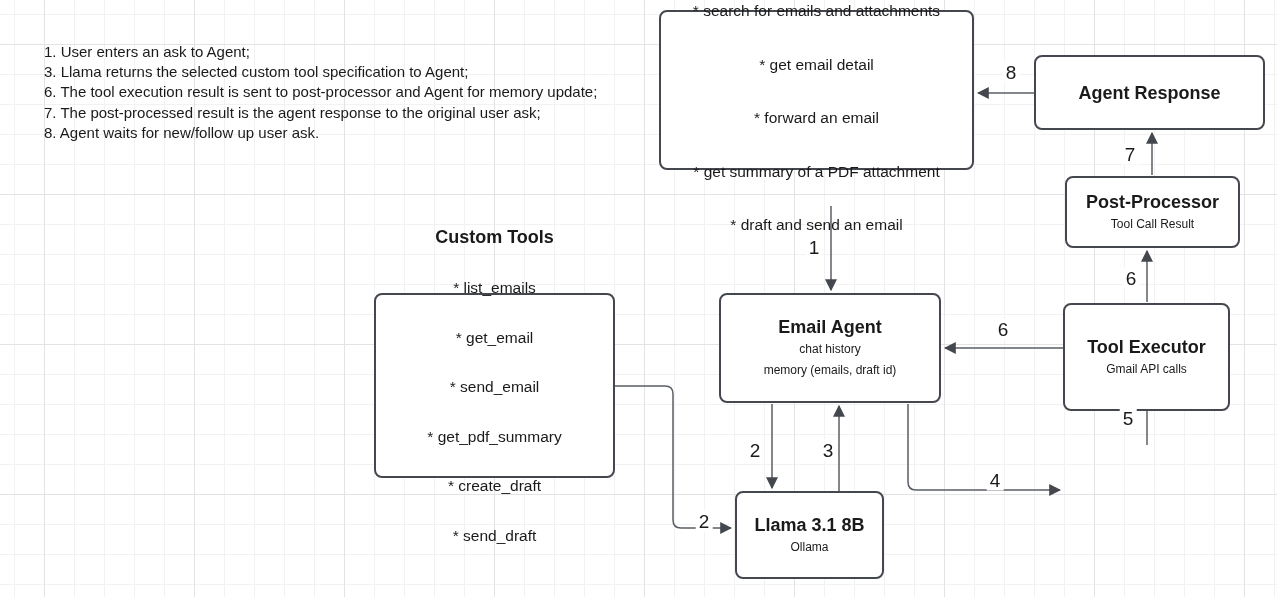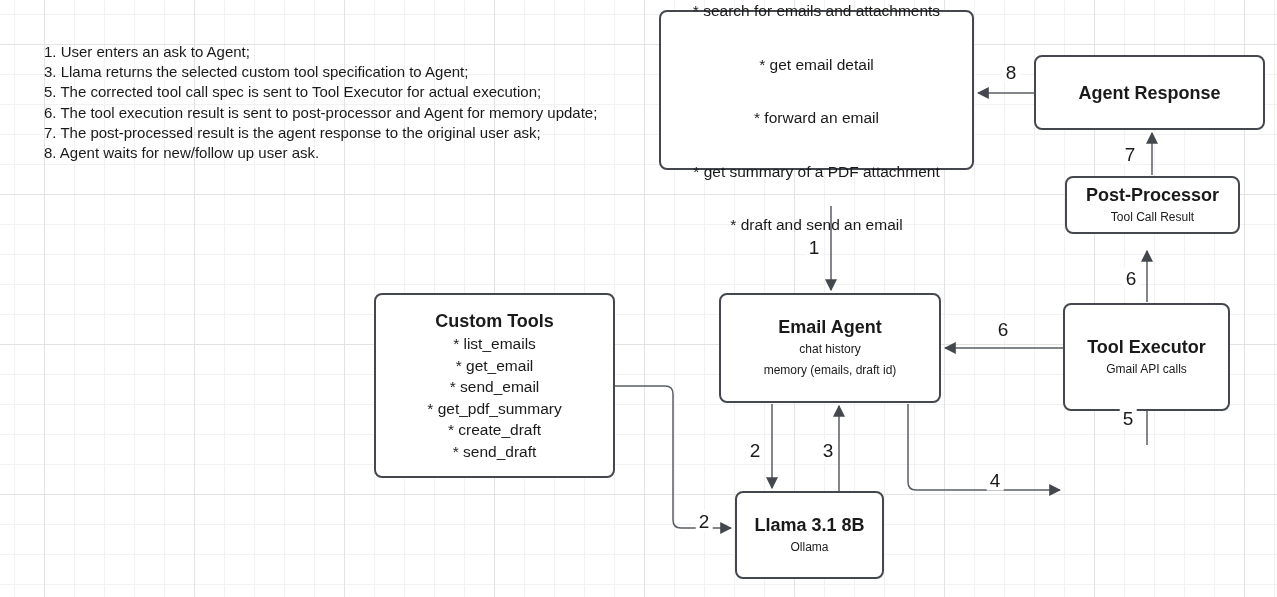--- a/index.html
+++ b/index.html
@@ -70,57 +70,56 @@
     <path class="wire" d="M1147 445 V396" marker-end="url(#arrow)"></path>
     <path class="wire" d="M1063 348 H945" marker-end="url(#arrow)"></path>
     <path class="wire" d="M1147 302 V251" marker-end="url(#arrow)"></path>
     <path class="wire" d="M1152 175 V133" marker-end="url(#arrow)"></path>
     <path class="wire" d="M1034 93 H978" marker-end="url(#arrow)"></path>
   </svg>
 
   <div class="notes">
     <div class="note-line">1. User enters an ask to Agent;</div>
     <div class="note-line">3. Llama returns the selected custom tool specification to Agent;</div>
-    <div class="note-line">5. The corrected tool call spec is sent to Tool Executor for actual execution;</div>
     <div class="note-line">6. The tool execution result is sent to post-processor and Agent for memory update;</div>
     <div class="note-line">7. The post-processed result is the agent response to the original user ask;</div>
     <div class="note-line">8. Agent waits for new/follow up user ask.</div>
   </div>
 
   <div class="node" style="left:659px;top:10px;width:315px;height:160px;gap:32px;">
     <div class="node-title">User Ask</div>
     <div class="node-line">* search for emails and attachments</div>
     <div class="node-line">* get email detail</div>
     <div class="node-line">* forward an email</div>
     <div class="node-line">* get summary of a PDF attachment</div>
     <div class="node-line">* draft and send an email</div>
   </div>
 
   <div class="node" style="left:1034px;top:55px;width:231px;height:75px;">
     <div class="node-title">Agent Response</div>
   </div>
 
-  <div class="node" style="left:1065px;top:176px;width:175px;height:58px;">
+  <div class="node" style="left:1065px;top:176px;width:175px;height:72px;">
     <div class="node-title">Post-Processor</div>
     <div class="node-sub">Tool Call Result</div>
   </div>
 
   <div class="node" style="left:1063px;top:303px;width:167px;height:108px;">
     <div class="node-title">Tool Executor</div>
     <div class="node-sub">Gmail API calls</div>
   </div>
 
 
   <div class="node" style="left:719px;top:293px;width:222px;height:110px;">
     <div class="node-title">Email Agent</div>
     <div class="node-sub">chat history</div>
     <div class="node-sub">memory (emails, draft id)</div>
   </div>
 
-  <div class="node" style="left:374px;top:293px;width:241px;height:185px;">
+  <div class="node" style="left:374px;top:293px;width:241px;height:185px;gap:28px;">
     <div class="node-title">Custom Tools</div>
     <div class="node-line">* list_emails</div>
     <div class="node-line">* get_email</div>
     <div class="node-line">* send_email</div>
     <div class="node-line">* get_pdf_summary</div>
     <div class="node-line">* create_draft</div>
     <div class="node-line">* send_draft</div>
   </div>
 
   <div class="node" style="left:735px;top:491px;width:149px;height:88px;">

